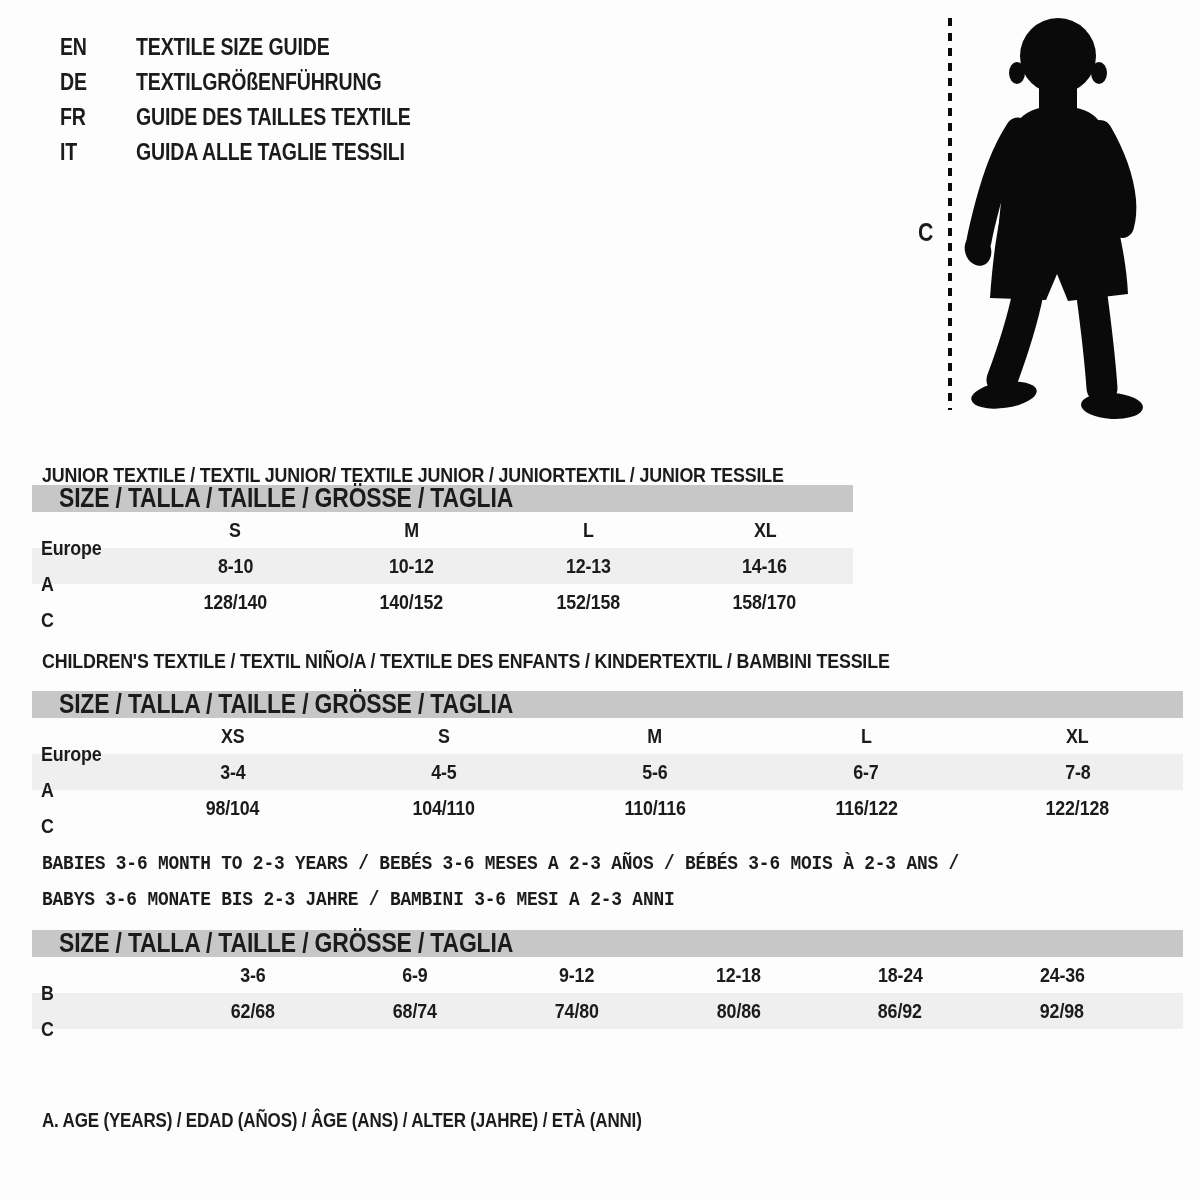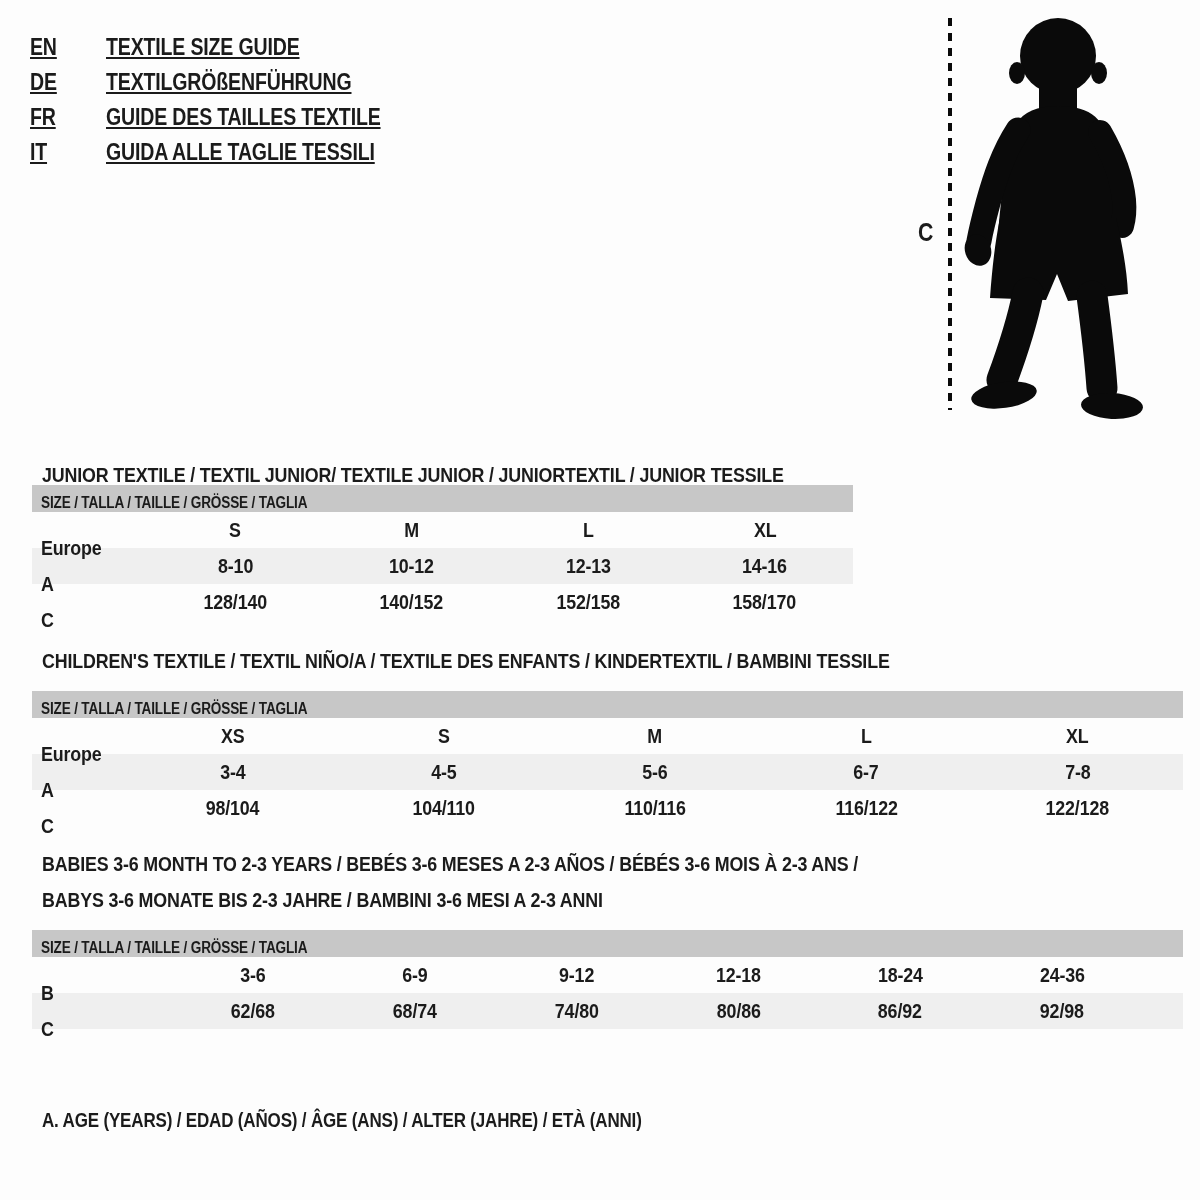--- a/index.html
+++ b/index.html
@@ -14,33 +14,33 @@
   body{font-family:"Liberation Sans","DejaVu Sans",sans-serif;}
   .page{
     position:relative;width:1200px;height:1200px;background:var(--background);
     color:var(--ink);font-weight:bold;overflow:hidden;
   }
   
   .cond{display:inline-block;transform:scaleX(.85);transform-origin:0 50%;white-space:nowrap;letter-spacing:-.2px;}
   .cond-c{transform-origin:50% 50%;}
 
   
-  .lang-list{position:absolute;left:30px;top:30px;text-decoration:underline;}
+  .lang-list{position:absolute;left:60px;top:30px;}
   .lang-row{display:flex;height:35px;align-items:center;font-size:23px;}
   .lang-code{width:76px;}
 
   
   .figure{position:absolute;left:900px;top:8px;width:262px;height:412px;}
   .figure svg{position:absolute;left:0;top:0;width:100%;height:100%;}
   .c-label{position:absolute;left:18px;top:210px;font-size:25px;}
 
   
   .section-title{position:absolute;left:42px;font-size:21px;line-height:36px;}
   .sg-table{position:absolute;left:32px;font-size:21px;}
-  .size-bar{height:27px;background:var(--accent-bar);display:flex;align-items:flex-end;padding-left:9px;font-size:16px;}
+  .size-bar{height:27px;background:var(--accent-bar);display:flex;align-items:center;padding-left:27px;font-size:27px;}
   .trow{height:36px;display:flex;align-items:center;}
   .trow.shade{background:var(--row-shade);}
   .tlabel{padding-left:9px;flex:0 0 auto;margin-top:36px;}
   .tcell{flex:1 1 0;text-align:center;}
 
   
   .legend{position:absolute;left:42px;top:1102px;font-size:20px;}
   .legend-line{height:36px;display:flex;align-items:center;}
 </style>
 </head>
@@ -146,21 +146,21 @@
         </div>
         <div class="trow">
           <div class="tlabel" style="width: 95px;"><span class="cond">C</span></div>
           <div class="tcell"><span class="cond cond-c">98/104</span></div>
           <div class="tcell"><span class="cond cond-c">104/110</span></div>
           <div class="tcell"><span class="cond cond-c">110/116</span></div>
           <div class="tcell"><span class="cond cond-c">116/122</span></div>
           <div class="tcell"><span class="cond cond-c">122/128</span></div>
         </div>
       </div>
-      <div class="section-title" style="top: 846px;">
+      <div class="section-title" style="top: 846px; font-family: Liberation Mono, monospace;">
         <div><span class="cond">BABIES 3-6 MONTH TO 2-3 YEARS / BEBÉS 3-6 MESES A 2-3 AÑOS / BÉBÉS 3-6 MOIS À 2-3 ANS /</span></div>
         <div><span class="cond">BABYS 3-6 MONATE BIS 2-3 JAHRE / BAMBINI 3-6 MESI A 2-3 ANNI</span></div>
       </div>
       <div class="sg-table" style="top: 930px; width: 1151px;">
         <div class="size-bar">
           <span class="cond">SIZE / TALLA / TAILLE / GRÖSSE / TAGLIA</span>
         </div>
         <div class="trow" style="padding-right: 40px;">
           <div class="tlabel" style="width: 140px;"><span class="cond">B</span></div>
           <div class="tcell"><span class="cond cond-c">3-6</span></div>

